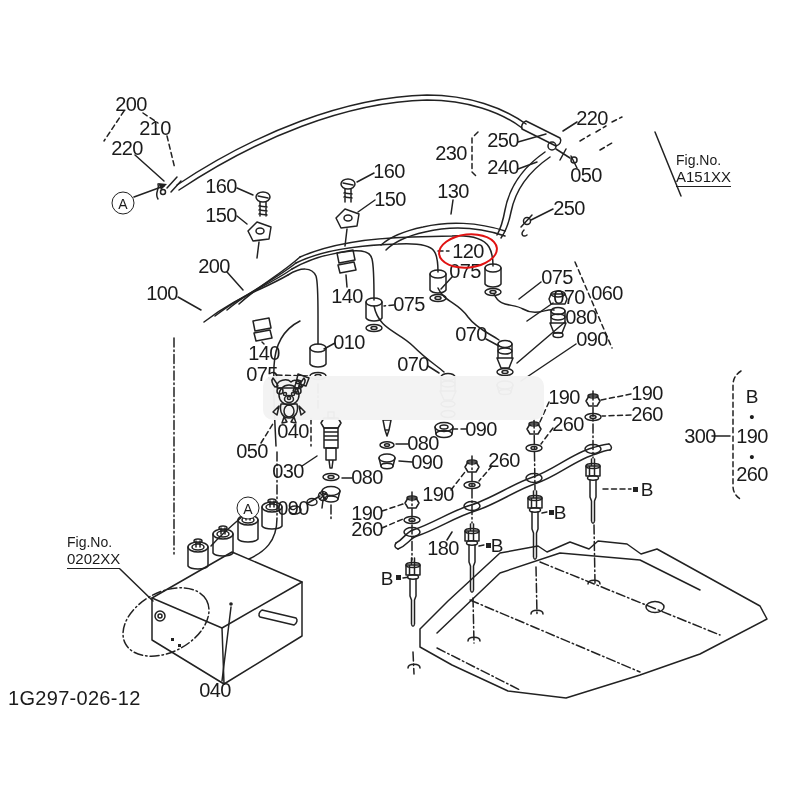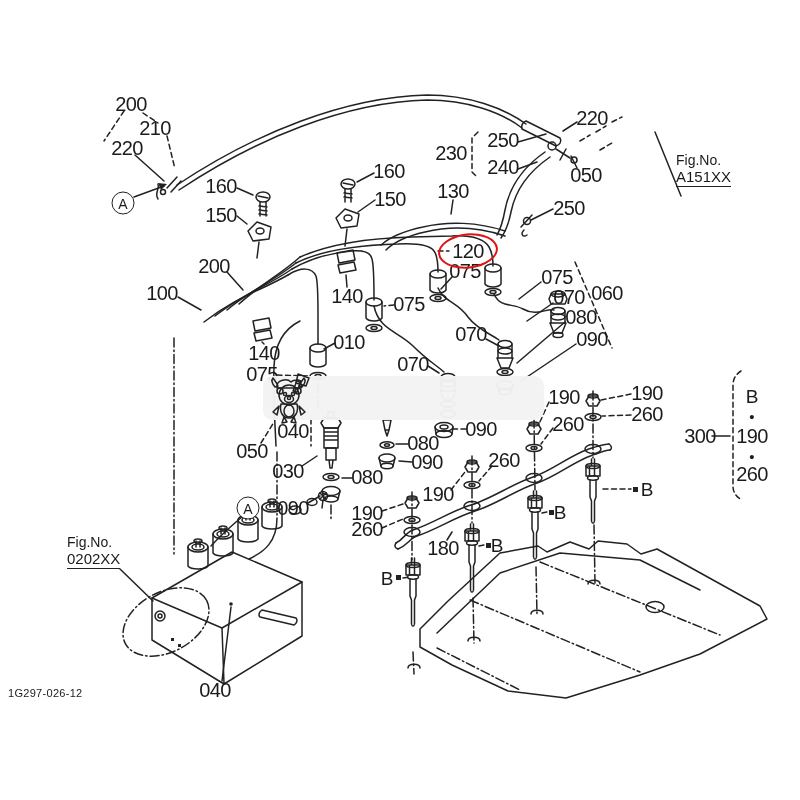--- a/index.html
+++ b/index.html
@@ -15,21 +15,21 @@
   .bm{position:absolute;transform:translate(-50%,-50%);font-size:19px;z-index:10;}
   .dot{position:absolute;transform:translate(-50%,-50%);font-size:15px;z-index:10;}
   .acir{position:absolute;width:21px;height:21px;border:1.7px solid #222;border-radius:50%;
         display:flex;align-items:center;justify-content:center;font-size:14px;
         transform:translate(-50%,-50%);z-index:10;background:#fff;}
   .redring{position:absolute;left:468px;top:251px;width:56px;height:31px;
            border:2.6px solid #e01212;border-radius:50%;
            transform:translate(-50%,-50%) rotate(-6deg);z-index:12;}
   .figref{position:absolute;font-size:14px;line-height:1.15;z-index:10;}
   .figref .code{display:inline-block;font-size:15px;border-bottom:1.6px solid #222;padding-bottom:1px;}
-  .dwg{position:absolute;left:8px;top:687px;font-size:11px;letter-spacing:.3px;z-index:10;}
+  .dwg{position:absolute;left:8px;top:687px;font-size:20px;letter-spacing:.3px;z-index:10;}
   .wm{position:absolute;left:263px;top:376px;width:281px;height:44px;background:rgba(243,243,243,.97);
       border-radius:10px;z-index:40;display:flex;align-items:center;justify-content:flex-end;}
   .wm-text{font-size:31px;font-weight:bold;letter-spacing:.5px;color:#0d0d0d;margin-right:6px;
            text-shadow:.6px 0 0 #0d0d0d;}
   .wm-mascot{position:absolute;left:2px;top:-6px;z-index:41;}
 </style>
 </head>
 <body>
 
 <div id="stage">

